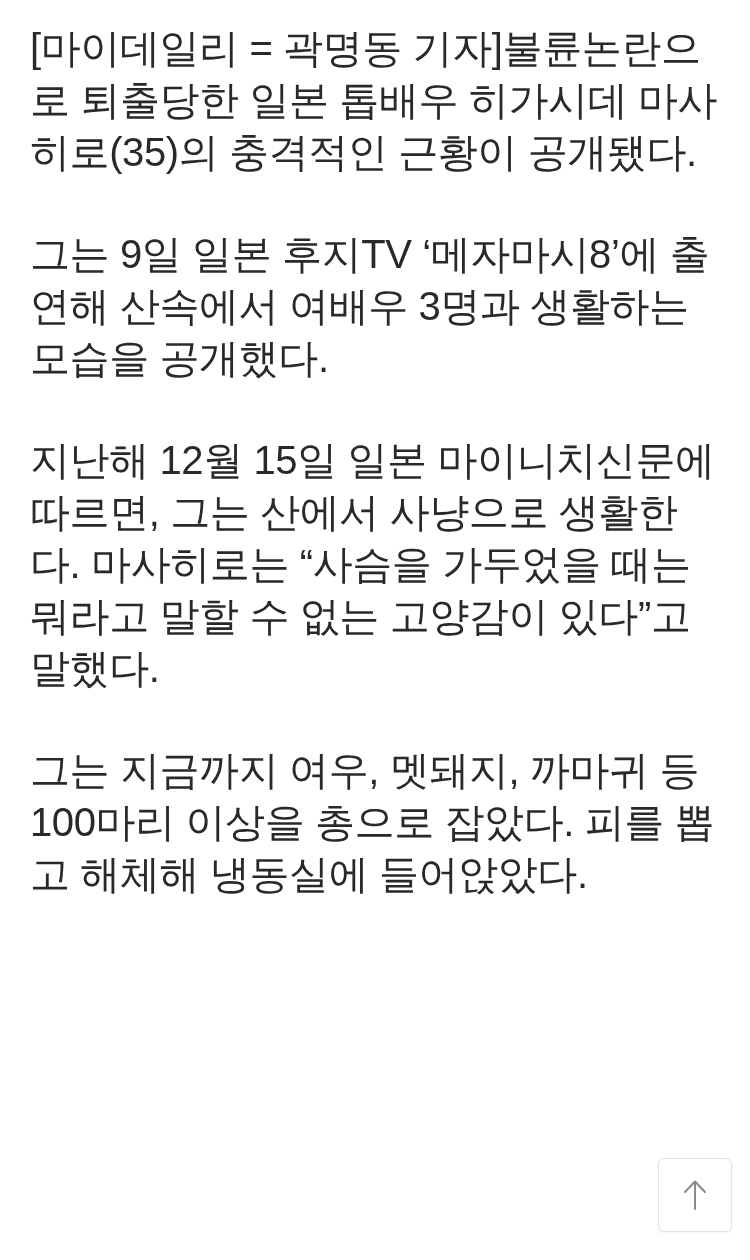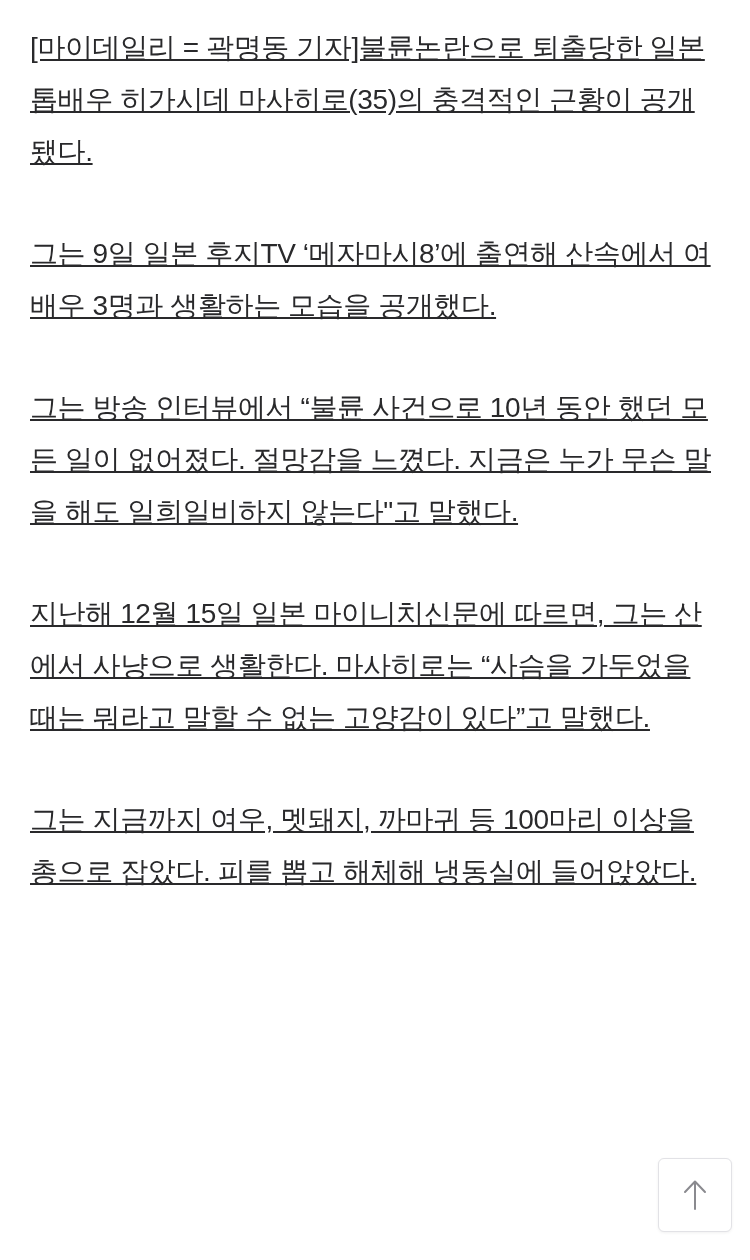--- a/index.html
+++ b/index.html
@@ -19,28 +19,27 @@
   .article {
     position: absolute;
     top: 0;
     left: 0;
     width: 750px;
     padding: 22px 30px 0 30px;
     box-sizing: border-box;
   }
 
   .para {
-    font-size: 28px;
+    font-size: 40px;
     line-height: 52px;
     letter-spacing: -0.4px;
     color: #29292b;
     margin: 0 0 50px 0;
     word-break: break-all;
     font-weight: 400;
-    text-decoration: underline;
   }
 
   .para:last-child {
     margin-bottom: 0;
   }
 
   
   .scroll-top-btn {
     position: absolute;
     right: 18px;
@@ -69,21 +68,20 @@
     height: 1260px;
     background: #ffffff;
   }
 </style>
 </head>
 <body>
 
 <div class="article">
   <p class="para">[마이데일리 = 곽명동 기자]불륜논란으로 퇴출당한 일본 톱배우 히가시데 마사히로(35)의 충격적인 근황이 공개됐다.</p>
   <p class="para">그는 9일 일본 후지TV ‘메자마시8’에 출연해 산속에서 여배우 3명과 생활하는 모습을 공개했다.</p>
-  <p class="para">그는 방송 인터뷰에서 “불륜 사건으로 10년 동안 했던 모든 일이 없어졌다. 절망감을 느꼈다. 지금은 누가 무슨 말을 해도 일희일비하지 않는다"고 말했다.</p>
   <p class="para">지난해 12월 15일 일본 마이니치신문에 따르면, 그는 산에서 사냥으로 생활한다. 마사히로는 “사슴을 가두었을 때는 뭐라고 말할 수 없는 고양감이 있다”고 말했다.</p>
   <p class="para">그는 지금까지 여우, 멧돼지, 까마귀 등 100마리 이상을 총으로 잡았다. 피를 뽑고 해체해 냉동실에 들어앉았다.</p>
 </div>
 
 <div class="edge-line"></div>
 
 <div class="scroll-top-btn">
   <span>
     <svg width="30" height="34" viewBox="0 0 30 34" fill="none" xmlns="http://www.w3.org/2000/svg">
       <path d="M15 31 L15 4" stroke="#8a8a8f" stroke-width="2" stroke-linecap="round"></path>

